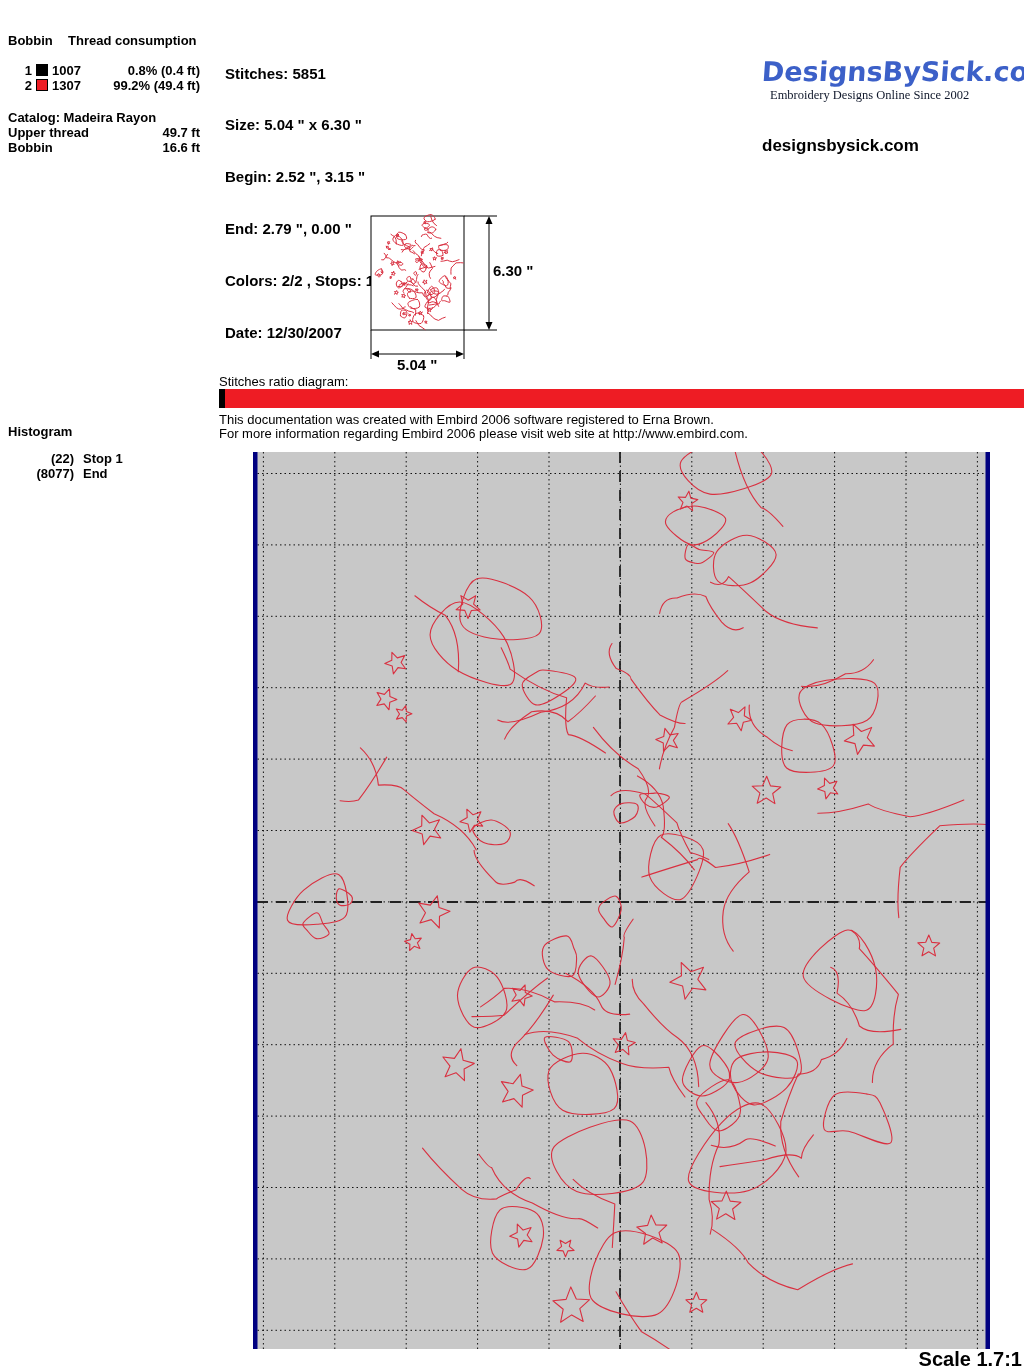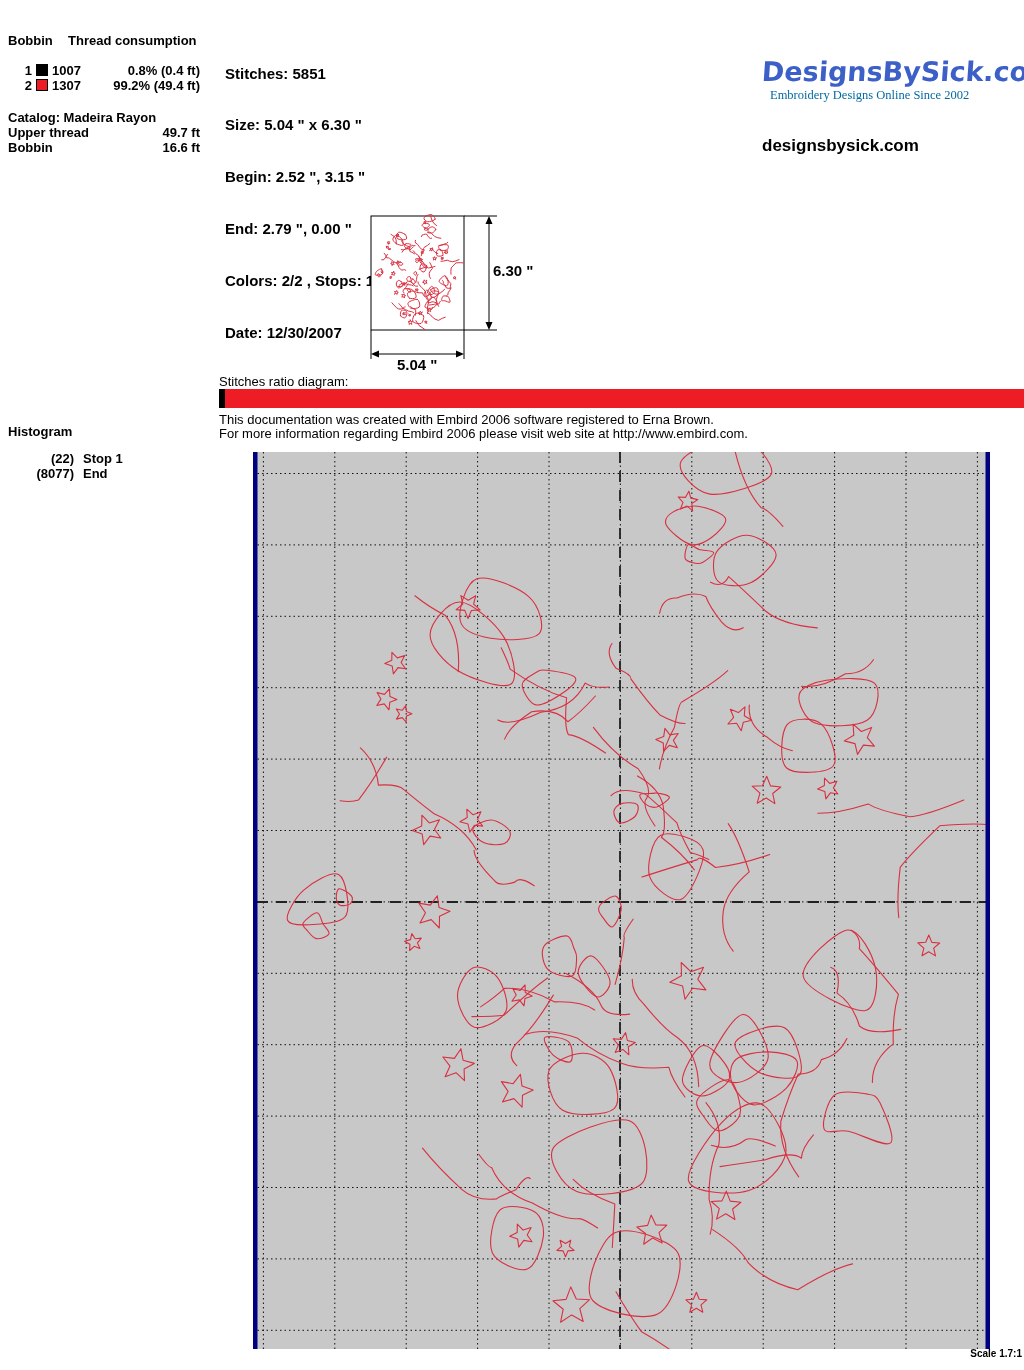--- a/index.html
+++ b/index.html
@@ -14,42 +14,42 @@
   .chip{left:28px;top:1px;width:10px;height:10px;border:1px solid #000;}
   .np-code{left:44px;top:0;}
   .np-cons{right:2px;top:0;}
   .np-label{left:0;top:0;}
   .np-val{right:2px;top:0;}
   
   #file-info{left:225px;top:30px;font-size:15px;font-weight:bold;line-height:17.3px;white-space:pre;}
   
   #brand{left:762px;top:56px;width:262px;}
   #logo{font-size:27px;font-weight:bold;color:#3c60c8;transform:skewX(-4deg);letter-spacing:0px;font-family:"DejaVu Sans",sans-serif;white-space:nowrap;}
-  #tagline{font-family:"Liberation Serif","DejaVu Serif",serif;font-size:12.5px;color:#0369a1;margin-top:1px;margin-left:8px;white-space:nowrap;}
+  #tagline{font-family:"Liberation Serif","DejaVu Serif",serif;font-size:12.5px;color:#0f172a;margin-top:1px;margin-left:8px;white-space:nowrap;}
   #site{font-size:17px;font-weight:bold;margin-top:33px;}
   
   #preview-wrap{left:360px;top:210px;width:200px;height:170px;}
   #dim-height{left:493px;top:262px;font-size:15px;font-weight:bold;white-space:pre;}
   #dim-width{left:397px;top:356px;font-size:15px;font-weight:bold;white-space:pre;}
   
   #ratio-label{left:219px;top:374px;font-size:13px;}
   #ratio-bar{left:219px;top:389px;width:805px;height:19px;display:flex;}
   .ratio-seg{height:100%;}
   
   #note{left:219px;top:413px;font-size:13px;line-height:13.5px;}
   
   #hist-title{left:8px;top:424px;font-size:13px;font-weight:bold;}
   #hist-rows{left:8px;top:452px;font-size:13px;font-weight:bold;line-height:14.5px;}
   .hist-row{display:flex;}
   .hist-count{width:66px;text-align:right;}
   .hist-label{margin-left:9px;}
   
   #canvas-wrap{left:253px;top:452px;width:737px;height:897px;}
   
-  #scale-label{right:2px;top:1348px;font-size:10px;font-weight:bold;}
+  #scale-label{right:2px;top:1348px;font-size:20px;font-weight:bold;}
 </style>
 </head>
 <body>
 
 <div id="needle-panel" class="abs">
   <span class="abs np-header-needle">Bobbin</span>
   <span class="abs np-header-cons">Thread consumption</span>
 
   <div class="abs np-row" style="top:30px;">
     <span class="abs np-num">1</span>

